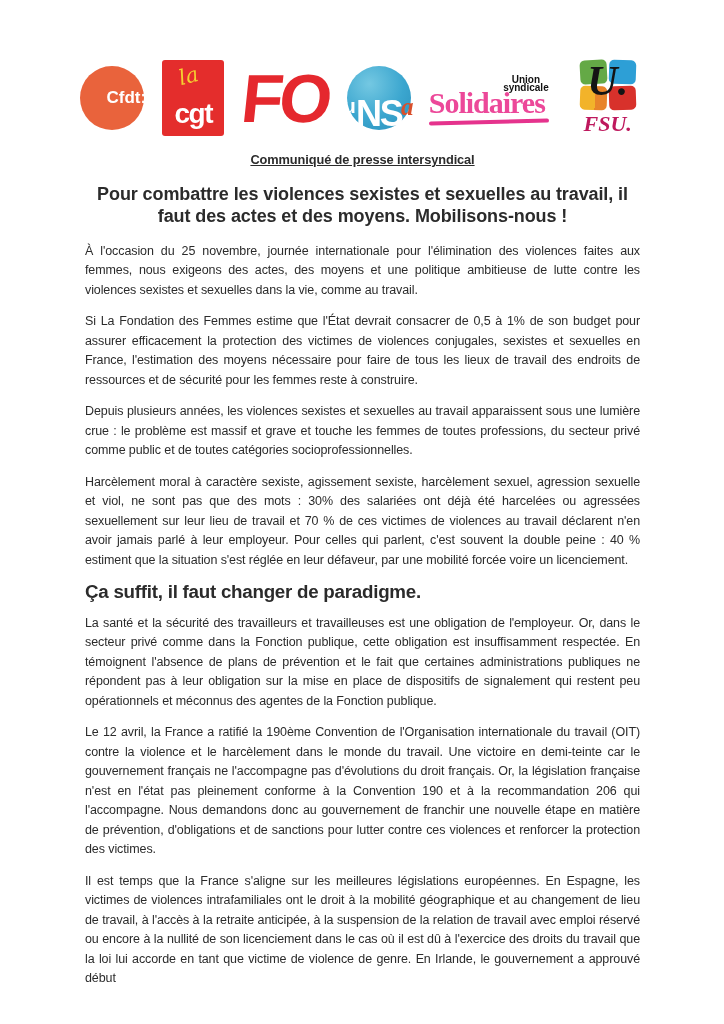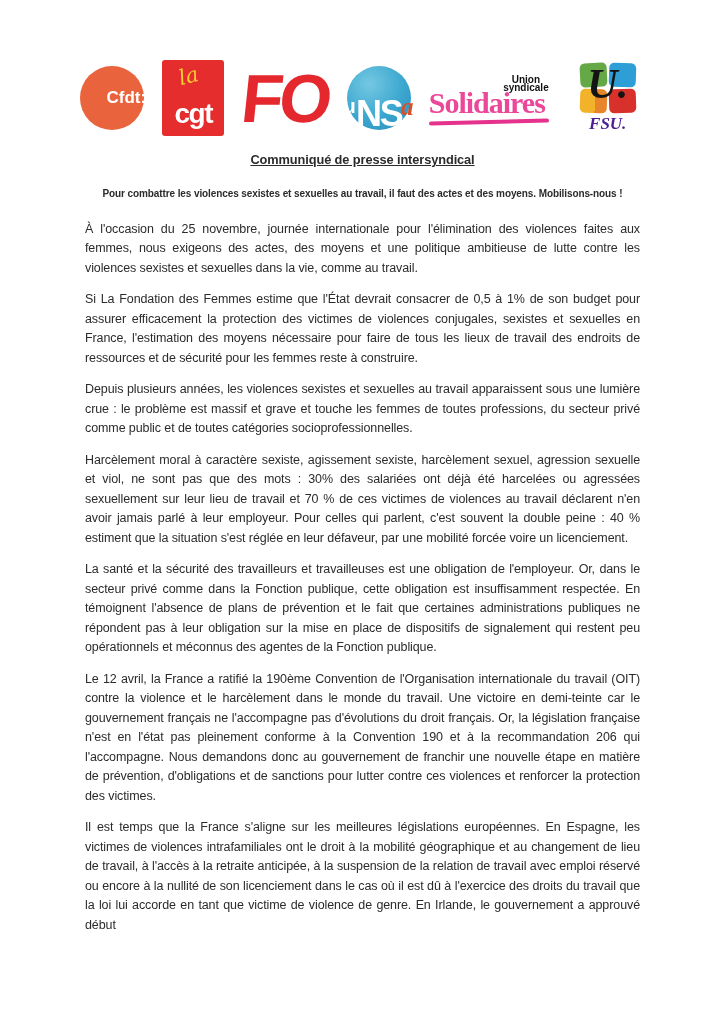--- a/index.html
+++ b/index.html
@@ -49,27 +49,27 @@
               grid-template-columns: 1fr 1fr; grid-template-rows: 1fr 1fr; gap: 2px; }
   .fsu-sq { border-radius: 5px; }
   .fsu-sq.g { background: #64a946; transform: rotate(-3deg); }
   .fsu-sq.b { background: #2d9fd6; transform: rotate(2deg); }
   .fsu-sq.y { background: linear-gradient(90deg, #f2b32a 55%, #e8842a 55%); transform: rotate(2deg); }
   .fsu-sq.r { background: #d8312b; transform: rotate(-2deg); }
   .fsu-u { position: absolute; top: -6px; left: 50%; transform: translateX(-50%);
            font-family: "Liberation Serif", serif; font-style: italic; font-weight: bold;
            font-size: 42px; line-height: 54px; color: #141414; }
   .fsu-label { font-family: "Liberation Serif", serif; font-style: italic; font-weight: bold;
-               font-size: 17px; color: #4c1d95; margin-top: 1px; text-align: center; }
+               font-size: 22px; color: #be185d; margin-top: 1px; text-align: center; }
 
   
   .doc { color: #2b2b2b; font-size: 12.5px; line-height: 19.5px; text-align: justify;
          letter-spacing: -0.1px; }
   .kicker { text-align: center; font-weight: bold; font-size: 12.8px; margin: 0 0 13px; text-decoration: underline; }
-  .title  { text-align: center; font-weight: bold; font-size: 10px; line-height: 22px;
+  .title  { text-align: center; font-weight: bold; font-size: 18px; line-height: 22px;
             margin: 0 auto 15px; max-width: 562px; }
   .body-p { margin: 0 0 12px; }
   .subhead { font-weight: bold; margin: 0 0 12px; text-align: left; letter-spacing: -0.25px; }
 </style>
 </head>
 <body>
 
 <div class="page">
 
   <header class="logos">
@@ -118,18 +118,19 @@
   <main class="doc">
     <p class="kicker">Communiqué de presse intersyndical</p>
     <h1 class="title">Pour combattre les violences sexistes et sexuelles au travail, il faut des actes et des moyens. Mobilisons-nous !</h1>
 
     <p class="body-p">À l'occasion du 25 novembre, journée internationale pour l'élimination des violences faites aux femmes, nous exigeons des actes, des moyens et une politique ambitieuse de lutte contre les violences sexistes et sexuelles dans la vie, comme au travail.</p>
     <p class="body-p">Si La Fondation des Femmes estime que l'État devrait consacrer de 0,5 à 1% de son budget pour assurer efficacement la protection des victimes de violences conjugales, sexistes et sexuelles en France, l'estimation des moyens nécessaire pour faire de tous les lieux de travail des endroits de ressources et de sécurité pour les femmes reste à construire.</p>
     <p class="body-p">Depuis plusieurs années, les violences sexistes et sexuelles au travail apparaissent sous une lumière crue : le problème est massif et grave et touche les femmes de toutes professions, du secteur privé comme public et de toutes catégories socioprofessionnelles.</p>
 
     <p class="body-p">Harcèlement moral à caractère sexiste, agissement sexiste, harcèlement sexuel, agression sexuelle et viol, ne sont pas que des mots : 30% des salariées ont déjà été harcelées ou agressées sexuellement sur leur lieu de travail et 70 % de ces victimes de violences au travail déclarent n'en avoir jamais parlé à leur employeur. Pour celles qui parlent, c'est souvent la double peine : 40 % estiment que la situation s'est réglée en leur défaveur, par une mobilité forcée voire un licenciement.</p>
 
+    <h2 class="subhead">Ça suffit, il faut changer de paradigme.</h2>
     <p class="body-p">La santé et la sécurité des travailleurs et travailleuses est une obligation de l'employeur. Or, dans le secteur privé comme dans la Fonction publique, cette obligation est insuffisamment respectée. En témoignent l'absence de plans de prévention et le fait que certaines administrations publiques ne répondent pas à leur obligation sur la mise en place de dispositifs de signalement qui restent peu opérationnels et méconnus des agentes de la Fonction publique.</p>
     <p class="body-p">Le 12 avril, la France a ratifié la 190ème Convention de l'Organisation internationale du travail (OIT) contre la violence et le harcèlement dans le monde du travail. Une victoire en demi-teinte car le gouvernement français ne l'accompagne pas d'évolutions du droit français. Or, la législation française n'est en l'état pas pleinement conforme à la Convention 190 et à la recommandation 206 qui l'accompagne. Nous demandons donc au gouvernement de franchir une nouvelle étape en matière de prévention, d'obligations et de sanctions pour lutter contre ces violences et renforcer la protection des victimes.</p>
     <p class="body-p">Il est temps que la France s'aligne sur les meilleures législations européennes. En Espagne, les victimes de violences intrafamiliales ont le droit à la mobilité géographique et au changement de lieu de travail, à l'accès à la retraite anticipée, à la suspension de la relation de travail avec emploi réservé ou encore à la nullité de son licenciement dans le cas où il est dû à l'exercice des droits du travail que la loi lui accorde en tant que victime de violence de genre. En Irlande, le gouvernement a approuvé début</p>
   </main>
 
 </div>
 
 </body></html>

